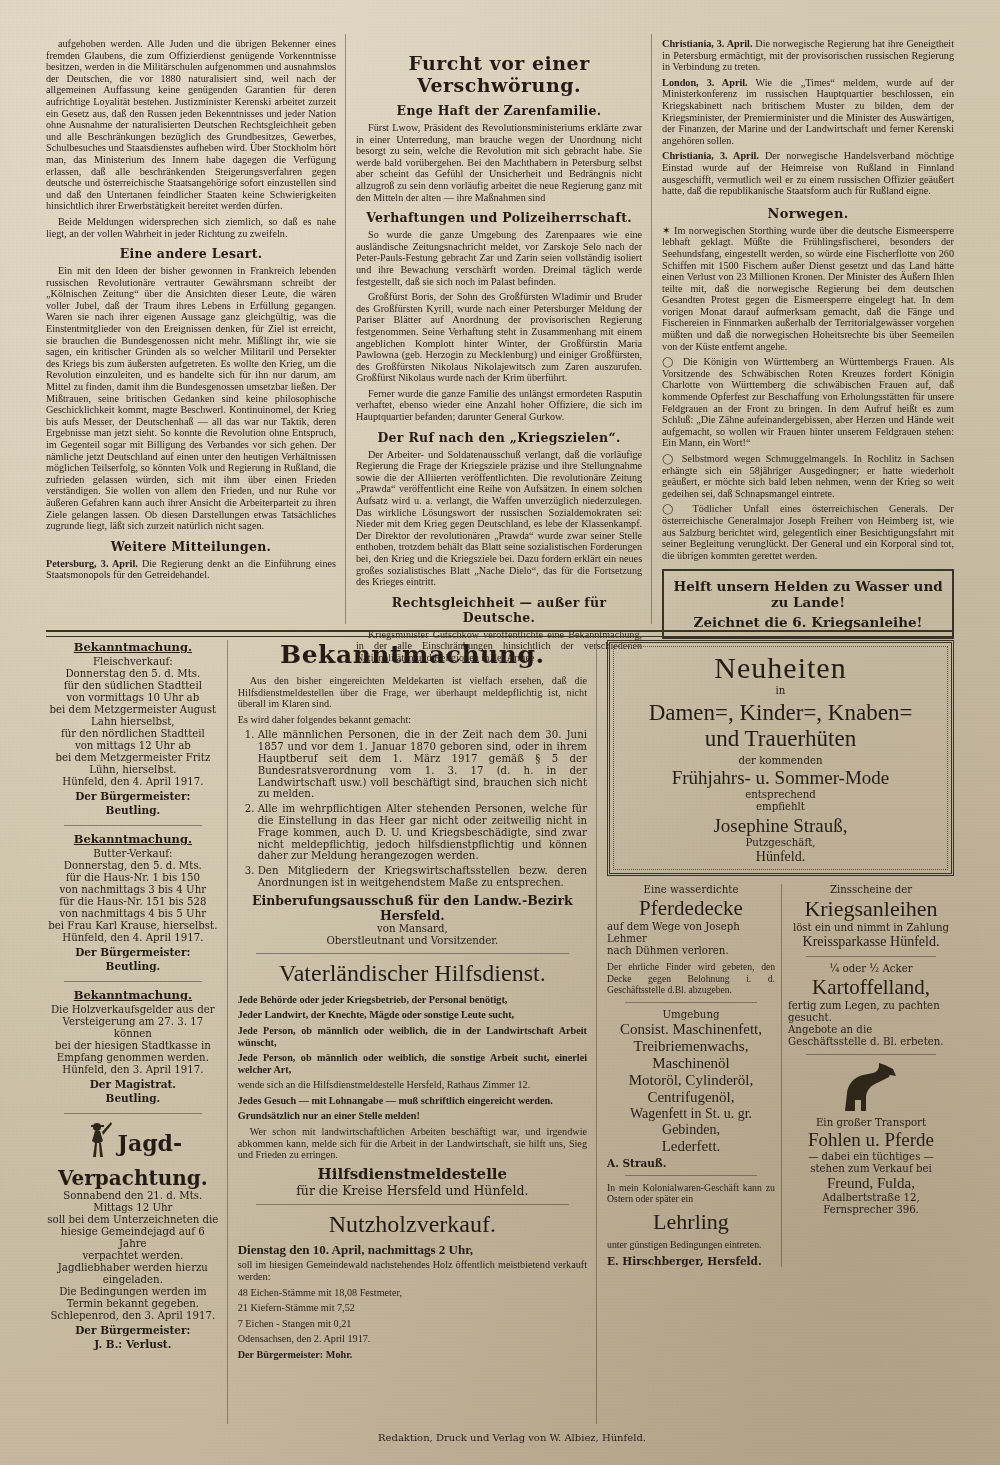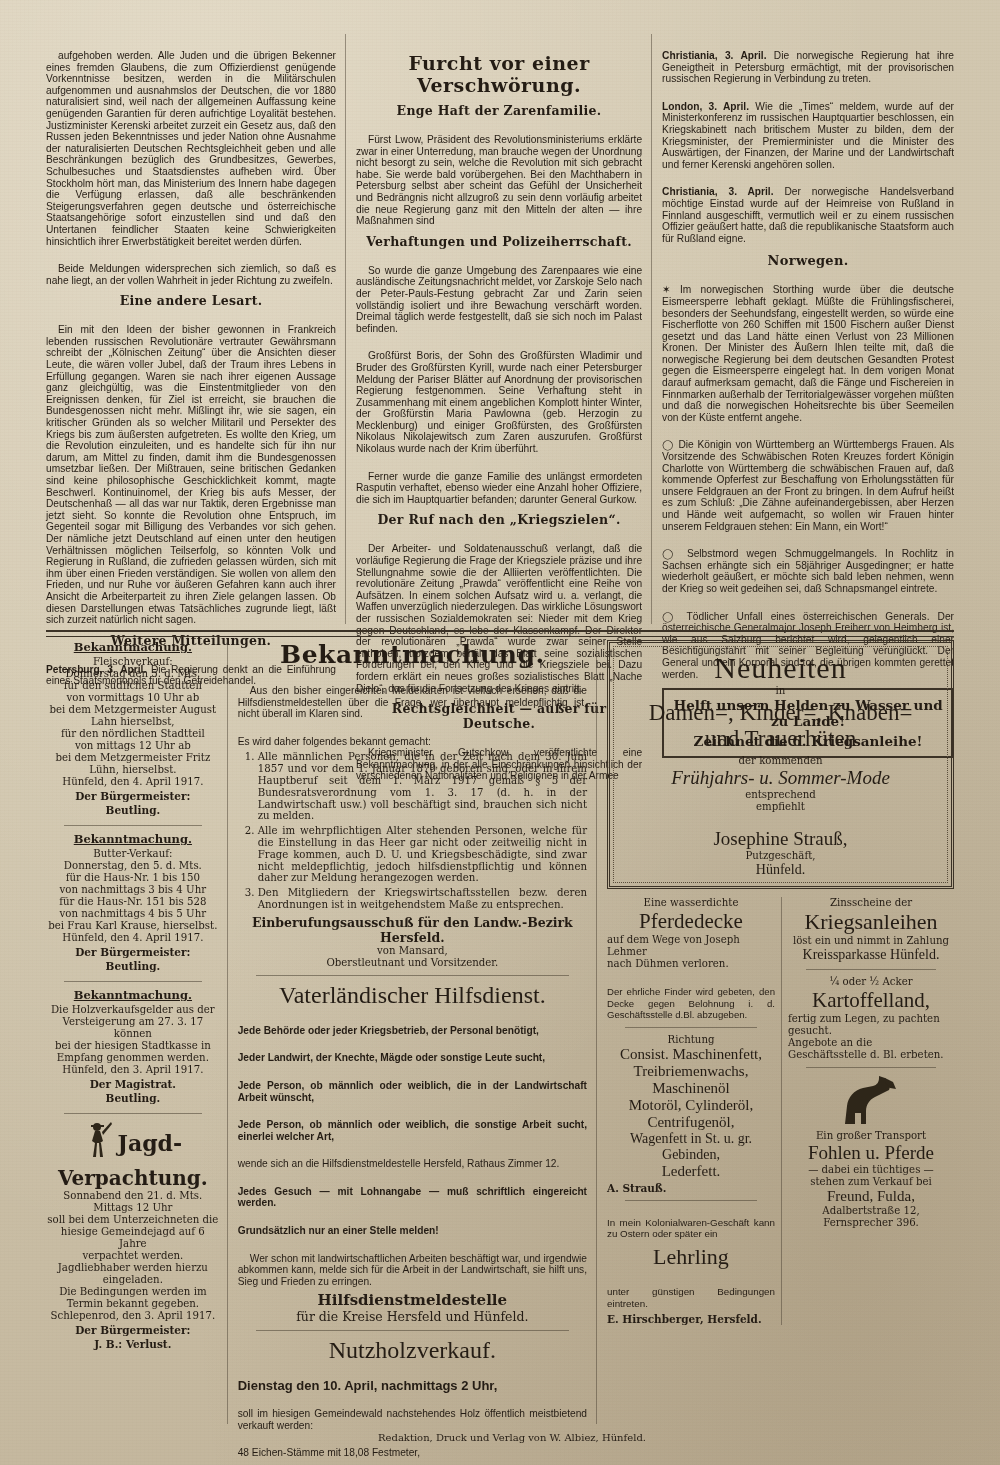--- a/index.html
+++ b/index.html
@@ -29,22 +29,22 @@
         display:flex;}
   .ncol{position:relative;}
   .ncol.c1{width:300px;padding-right:10px;}
   .ncol.c2{width:296px;padding:0 10px;}
   .ncol.c3{width:302px;padding-left:10px;}
 
   .hl{font-family:"DejaVu Serif", serif;text-align:center;font-weight:bold;}
   .h-big{font-size:19px;letter-spacing:.5px;margin:18px 0 7px;}
   .h-sub{font-size:12.5px;margin:7px 0 4px;letter-spacing:.3px;}
   .h-sub2{font-size:13px;margin:9px 0 4px;letter-spacing:.3px;}
-  p.body{font-size:10.2px;line-height:11.6px;text-align:justify;margin:16px 0 4px;
-         text-indent:12px;font-family:Liberation Sans, sans-serif;}
+  p.body{font-size:10.2px;line-height:11.6px;text-align:justify;margin:4px 0 4px;
+         text-indent:12px;font-family:Liberation Serif, serif;}
   p.body.noind{text-indent:0;}
 
   .callout{border:2px solid #3b3226;padding:7px 8px;text-align:center;margin-top:8px;}
   .callout .l1{font-family:"DejaVu Serif",serif;font-weight:bold;font-size:13.5px;margin-bottom:4px;}
   .callout .l2{font-family:"DejaVu Serif",serif;font-weight:bold;font-size:13.5px;}
 
   
   .bigsep{position:absolute;left:0;top:596px;width:908px;height:4px;
           border-top:2px solid #3b3226;border-bottom:1px solid #3b3226;}
 
@@ -266,37 +266,37 @@
       </div>
 
       <div class="acol a3">
 
         <div class="orn">
           <div class="title-xl" style="font-size:30px;">Neuheiten</div>
           <div class="ctr ad-t">in</div>
           <div class="title-l" style="font-size:23px;margin-top:3px;">Damen=, Kinder=, Knaben=</div>
           <div class="title-l" style="font-size:23px;">und Trauerhüten</div>
           <div class="ctr ad-t" style="margin-top:3px;">der kommenden</div>
-          <div class="title-m" style="font-size:19px;font-style:italic;">Frühjahrs- u. Sommer-Mode</div>
+          <div class="title-m" style="font-size:19px;">Frühjahrs- u. Sommer-Mode</div>
           <div class="ctr ad-t">entsprechend</div>
           <div class="ctr ad-t">empfiehlt</div>
-          <div class="title-m" style="font-size:19px;margin-top:15px;">Josephine Strauß,</div>
+          <div class="title-m" style="font-size:19px;margin-top:2px;">Josephine Strauß,</div>
           <div class="ctr ad-t">Putzgeschäft,</div>
           <div class="title-s">Hünfeld.</div>
         </div>
 
         <div style="display:flex;margin-top:8px;">
           <div style="width:168px;padding-right:6px;border-right:1px solid rgba(75,65,51,.5);">
             <div class="ctr ad-t">Eine wasserdichte</div>
             <div class="title-l" style="font-size:21px;">Pferdedecke</div>
             <div class="ad-t">auf dem Wege von Joseph Lehmer</div>
             <div class="ad-t b">nach Dühmen verloren.</div>
             <p class="body noind" style="font-size:9.6px;">Der ehrliche Finder wird gebeten, den Decke gegen Belohnung i. d. Geschäftsstelle d.Bl. abzugeben.</p>
             <div class="rule-s"></div>
-            <div class="ctr ad-t">Richtung</div>
+            <div class="ctr ad-t">Umgebung</div>
             <div class="title-s" style="font-size:15px;">Consist. Maschinenfett,</div>
             <div class="title-s" style="font-size:15px;">Treibriemenwachs,</div>
             <div class="title-s" style="font-size:15px;">Maschinenöl</div>
             <div class="title-s" style="font-size:15px;">Motoröl, Cylinderöl,</div>
             <div class="title-s" style="font-size:15px;">Centrifugenöl,</div>
             <div class="title-s" style="font-size:14px;">Wagenfett in St. u. gr. Gebinden,</div>
             <div class="title-s" style="font-size:15px;">Lederfett.</div>
             <div class="ad-sig">A. Strauß.</div>
             <div class="rule-s"></div>
             <p class="body noind" style="font-size:9.8px;">In mein Kolonialwaren-Geschäft kann zu Ostern oder später ein</p>

